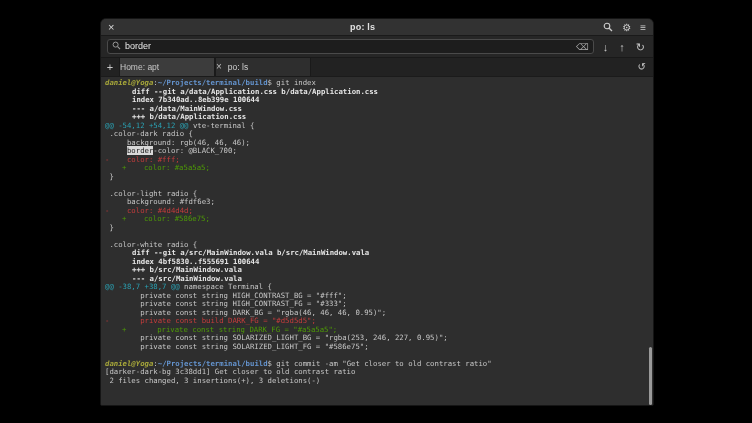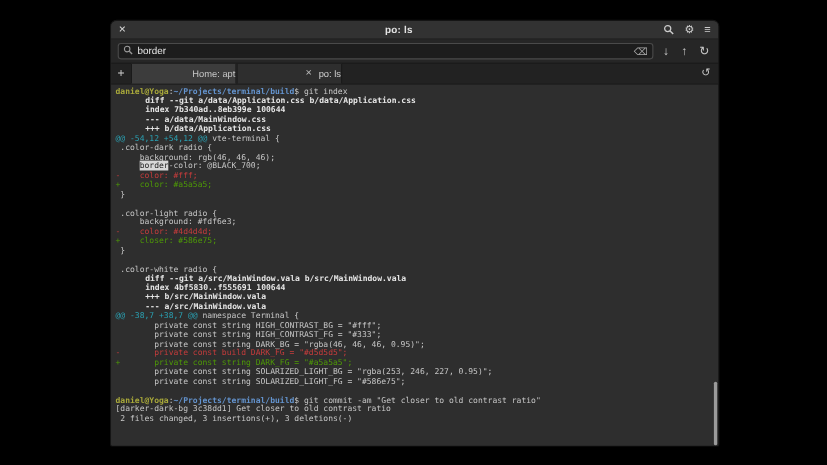--- a/index.html
+++ b/index.html
@@ -39,44 +39,44 @@
   .search-text{flex:1;line-height:13px;}
   .clear-ic{color:#a9a9a9;font-size:9px;}
   .sbtn{color:#c8c8c8;font-size:11px;line-height:16px;padding:0 2px;cursor:default;}
   
   .tabbar{
     height:19px;background:var(--tabbar-bg,#222222);
     display:flex;align-items:stretch;border-bottom:1px solid #1b1b1b;box-sizing:border-box;
   }
   .newtab{width:18px;color:#c9c9c9;text-align:center;line-height:18px;font-size:11px;cursor:default;}
   .tab{
-    display:flex;align-items:center;justify-content:flex-end;gap:6px;
+    display:flex;align-items:center;justify-content:flex-start;gap:6px;
     width:96px;font-size:8.5px;color:#d2d2d2;
     border-left:1px solid #1a1a1a;border-right:1px solid #1a1a1a;box-sizing:border-box;
     cursor:default;
   }
   .tab.inactive{background:var(--tab-inactive-bg,#3c3c3c);color:#c6c6c6;}
   .tab.active{background:var(--tab-active-bg,#2e2e2e);}
   .tab-close{color:#b8b8b8;font-size:10px;line-height:10px;}
   .history-btn{margin-left:auto;color:#c9c9c9;font-size:10px;line-height:18px;padding:0 7px;cursor:default;}
   
   .content{position:relative;height:330px;background:var(--window-bg,#2e2e2e);}
   .term{
     padding:2px 0 0 4px;
     font-family:"DejaVu Sans Mono", monospace;
     font-size:7.3px;line-height:8.5px;
     color:var(--term-fg,#c7c7c7);
   }
   .tline{white-space:pre;height:8.5px;}
-  .seg-user{color:var(--prompt-user,#a8a83a);font-weight:bold;}
+  .seg-user{color:var(--prompt-user,#a8a83a);font-weight:bold;font-style:italic;}
   .seg-path{color:var(--prompt-path,#6494cf);font-weight:bold;}
   .seg-bold{color:var(--term-bold,#e6e6e6);font-weight:bold;margin-left:27px;}
   .seg-cyan{color:var(--diff-cyan,#2aa1b3);}
   .seg-red{color:var(--diff-red,#c63c3c);}
-  .seg-green{color:var(--diff-green,#4e9a06);}
+  .seg-green{color:var(--diff-green,#4e9a06);margin-left:17px;}
   .seg-hl{background:var(--hl-bg,#d8d8d8);color:var(--hl-fg,#1a1a1a);}
   .scrollbar{
     position:absolute;right:1px;bottom:2px;width:3px;height:58px;
     background:#9a9a9a;border-radius:2px;
   }
 </style>
 </head>
 <body>
 
 <div class="window">
@@ -135,21 +135,21 @@
         <div class="tline"><span class="seg-plain"> .color-dark radio {</span></div>
         <div class="tline"><span class="seg-plain">     background: rgb(46, 46, 46);</span></div>
         <div class="tline"><span class="seg-plain">     </span><span class="seg-hl">border</span><span class="seg-plain">-color: @BLACK_700;</span></div>
         <div class="tline"><span class="seg-red">-    color: #fff;</span></div>
         <div class="tline"><span class="seg-green">+    color: #a5a5a5;</span></div>
         <div class="tline"><span class="seg-plain"> }</span></div>
         <div class="tline">&nbsp;</div>
         <div class="tline"><span class="seg-plain"> .color-light radio {</span></div>
         <div class="tline"><span class="seg-plain">     background: #fdf6e3;</span></div>
         <div class="tline"><span class="seg-red">-    color: #4d4d4d;</span></div>
-        <div class="tline"><span class="seg-green">+    closer: #586e75;</span></div>
+        <div class="tline"><span class="seg-green">+    color: #586e75;</span></div>
         <div class="tline"><span class="seg-plain"> }</span></div>
         <div class="tline">&nbsp;</div>
         <div class="tline"><span class="seg-plain"> .color-white radio {</span></div>
         <div class="tline"><span class="seg-bold">diff --git a/src/MainWindow.vala b/src/MainWindow.vala</span></div>
         <div class="tline"><span class="seg-bold">index 4bf5830..f555691 100644</span></div>
         <div class="tline"><span class="seg-bold">+++ b/src/MainWindow.vala</span></div>
         <div class="tline"><span class="seg-bold">--- a/src/MainWindow.vala</span></div>
         <div class="tline"><span class="seg-cyan">@@ -38,7 +38,7 @@</span><span class="seg-plain"> namespace Terminal {</span></div>
         <div class="tline"><span class="seg-plain">        private const string HIGH_CONTRAST_BG = "#fff";</span></div>
         <div class="tline"><span class="seg-plain">        private const string HIGH_CONTRAST_FG = "#333";</span></div>

